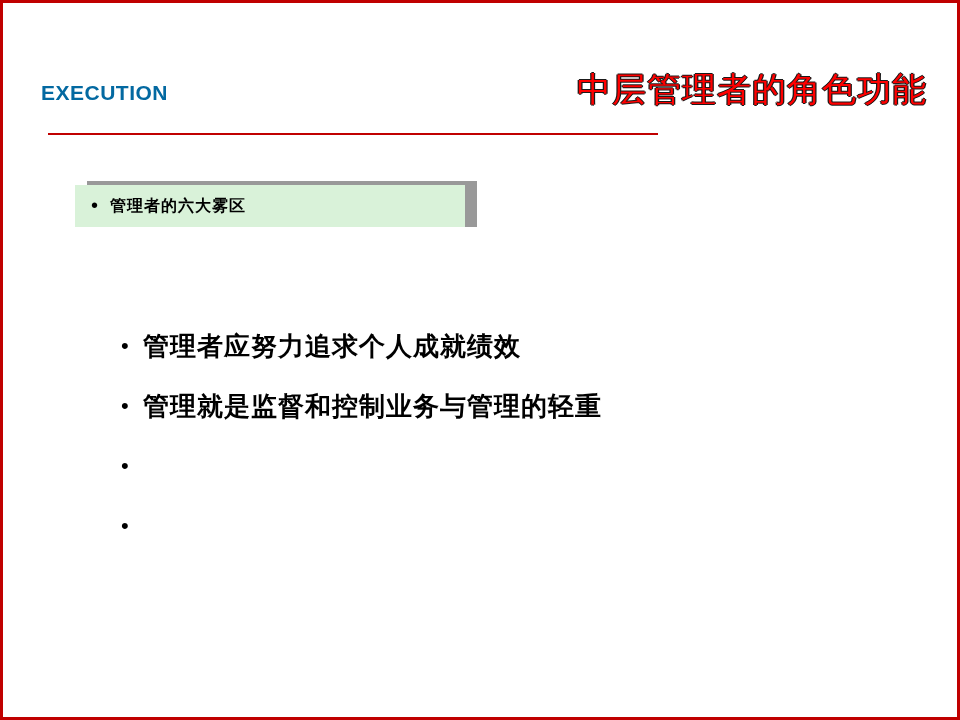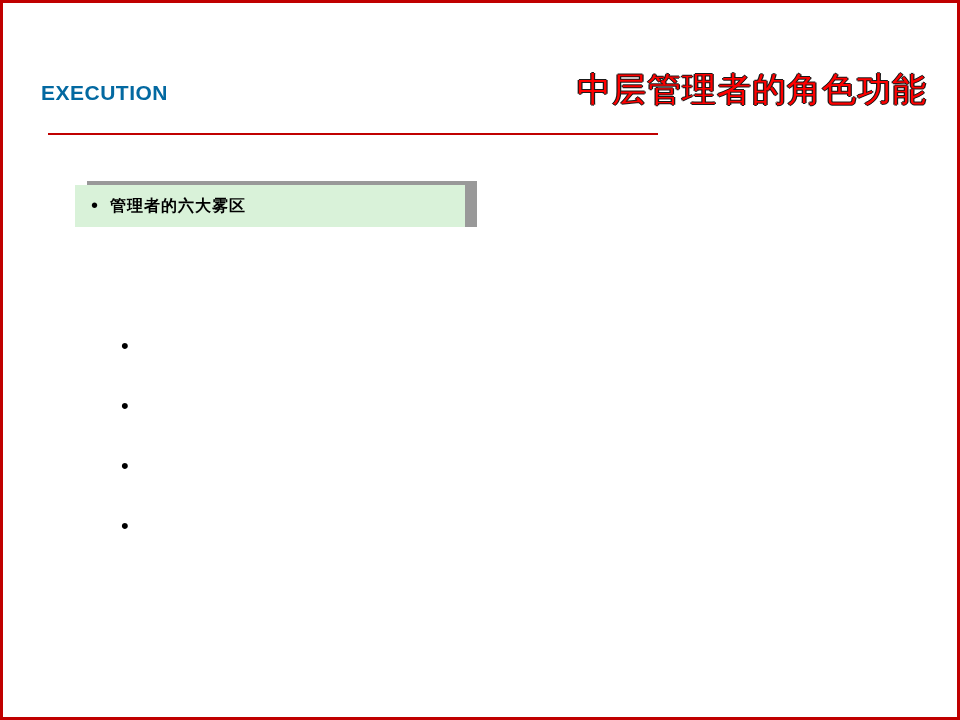--- a/index.html
+++ b/index.html
@@ -140,23 +140,25 @@
     <div class="subtitle-shadow"></div>
     <div class="subtitle-box">
       <span class="subtitle-bullet">•</span>
       <span class="subtitle-text">管理者的六大雾区</span>
     </div>
   </div>
 
   <div class="bullet-list">
     <div class="bullet-item">
       <span class="bullet-dot">•</span>
+      <span class="bullet-label">管理者应努力追求个人成就绩效</span>
     </div>
     <div class="bullet-item">
       <span class="bullet-dot">•</span>
+      <span class="bullet-label">管理就是监督和控制业务与管理的轻重</span>
     </div>
     <div class="bullet-item">
       <span class="bullet-dot">•</span>
     </div>
     <div class="bullet-item">
       <span class="bullet-dot">•</span>
     </div>
   </div>
 
 </div>

